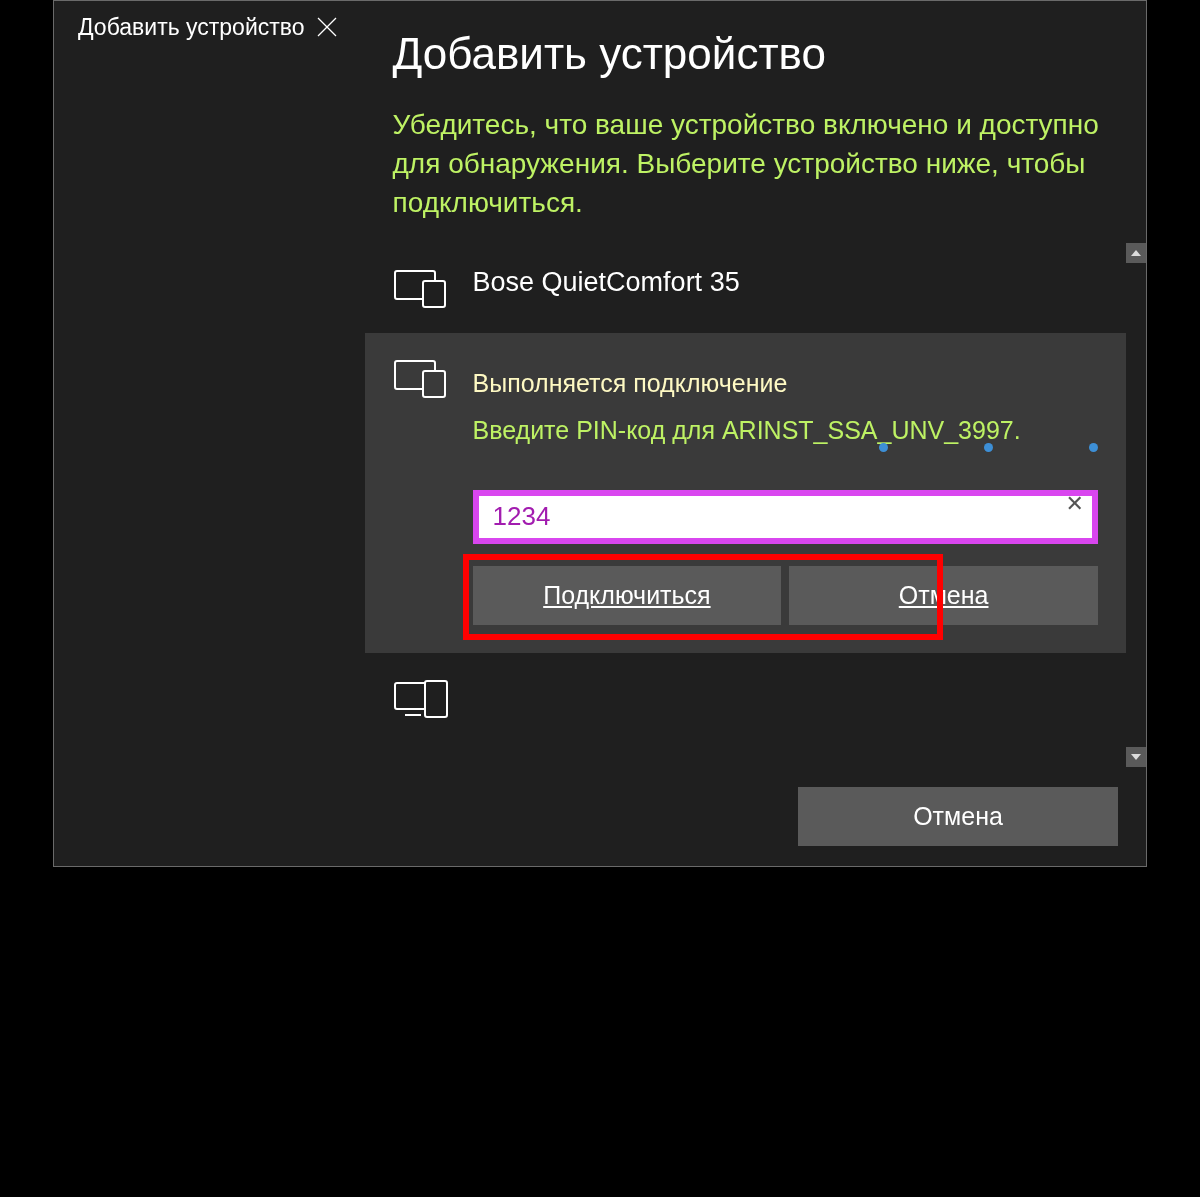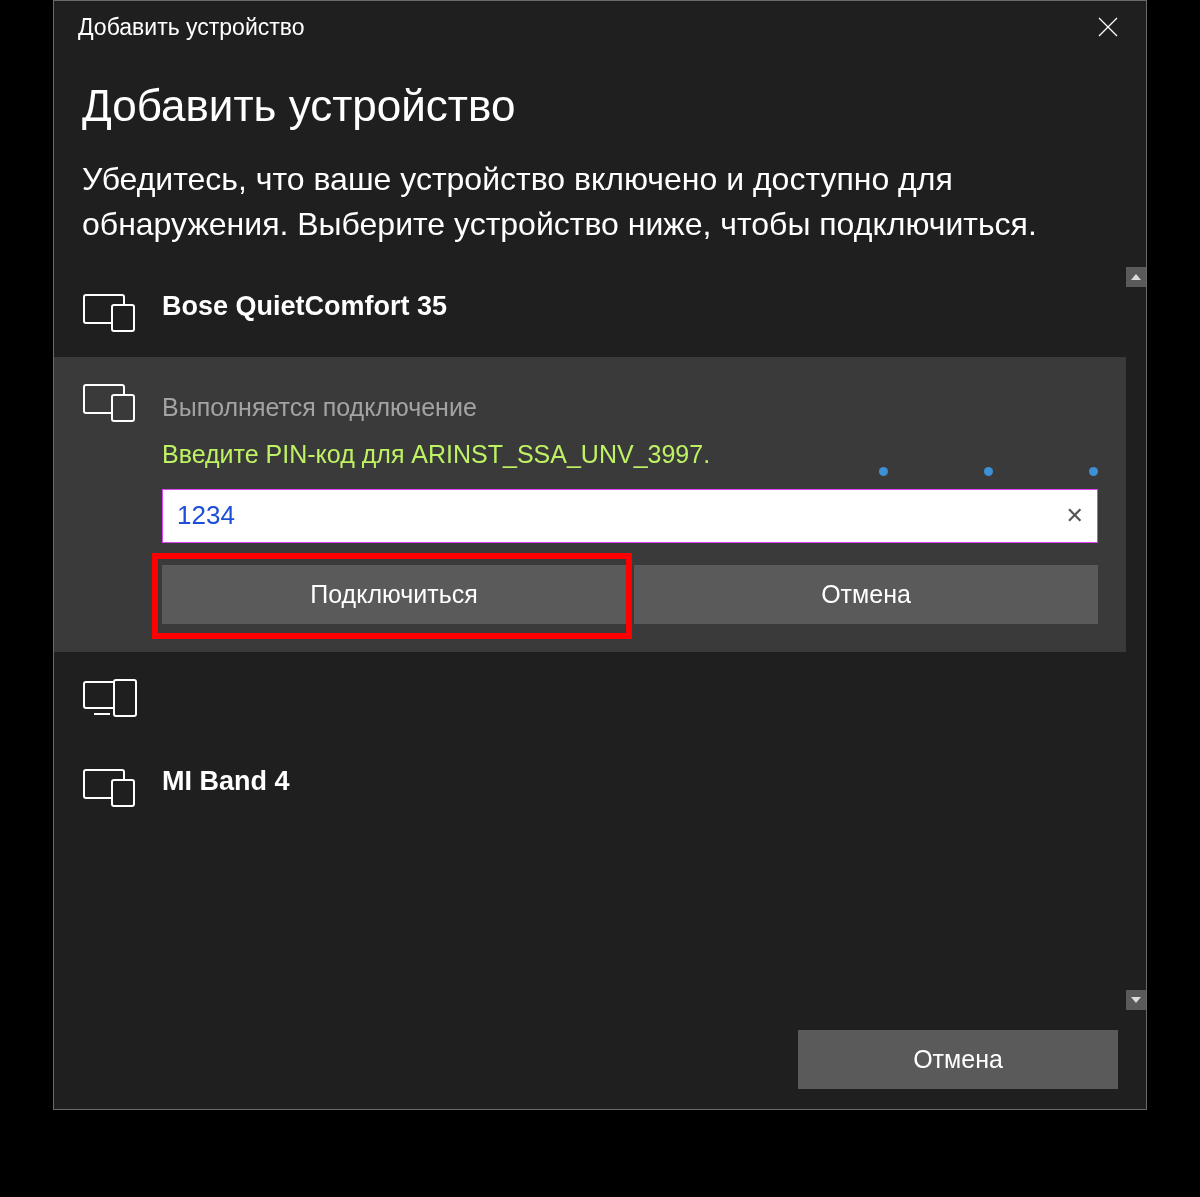--- a/index.html
+++ b/index.html
@@ -1,49 +1,49 @@
 <!DOCTYPE html>
 <html><head>
 <meta charset="utf-8">
 <style>
 * { margin:0; padding:0; box-sizing:border-box; }
 html, body { width:1200px; height:1197px; font-family:"Segoe UI", Arial, sans-serif; background:#000; }
-.window { width:1094px; height:1110px; margin:0 auto; background:#1f1f1f; border:1px solid #6a6a6a; display:flex; flex-direction:column; overflow:hidden; }
+.window { width:1094px; height:867px; margin:0 auto; background:#1f1f1f; border:1px solid #6a6a6a; display:flex; flex-direction:row; overflow:hidden; }
 .titlebar { height:52px; display:flex; align-items:center; justify-content:space-between; padding:0 16px 0 24px; color:#ffffff; font-size:23px; font-weight:400; }
 .titlebar .close { width:44px; height:44px; display:flex; align-items:center; justify-content:center; cursor:pointer; }
 .titlebar .close svg { stroke:#ffffff; stroke-width:1.2; }
 .content { flex:1; display:flex; flex-direction:column; overflow:hidden; }
 .header { padding:28px 28px 20px 28px; }
 .heading { color:#ffffff; font-size:44px; font-weight:400; margin-bottom:26px; }
-.desc { color:#ffffff; font-size:32px; font-weight:400; line-height:1.4; }
+.desc { color:#bef264; font-size:28px; font-weight:400; line-height:1.4; }
 .list-wrap { flex:1; position:relative; overflow:hidden; }
 .list { position:absolute; inset:0 20px 0 0; overflow-y:auto; }
 .scrollbar { position:absolute; right:0; top:0; bottom:0; width:20px; background:#1f1f1f; }
 .scroll-up, .scroll-down { height:20px; display:flex; align-items:center; justify-content:center; background:#5a5a5a; }
 .scroll-up svg, .scroll-down svg { width:12px; height:12px; fill:#dcdcdc; }
 .scroll-down { position:absolute; bottom:0; left:0; right:0; }
 .device { display:flex; align-items:flex-start; padding:24px 28px; color:#ffffff; cursor:pointer; }
 .device.selected { background:#3a3a3a; }
 .dev-icon { width:56px; height:40px; flex-shrink:0; margin-right:24px; position:relative; margin-top:2px; }
 .dev-icon svg { stroke:#ffffff; stroke-width:2; fill:none; }
 .dev-icon.pc svg { stroke-width:2; }
 .dev-body { flex:1; min-width:0; }
-.dev-name { font-size:27px; font-weight:700; }
-.dev-status { font-size:25px; color:#a3a3a3; margin-top:12px; }
+.dev-name { font-size:27px; font-weight:400; }
+.dev-status { font-size:25px; color:#fef9c3; margin-top:12px; }
 .dev-prompt { font-size:25px; color:#bef264; margin-top:18px; margin-bottom:20px; }
 .progress { position:absolute; right:28px; top:110px; display:flex; gap:96px; }
 .progress span { width:9px; height:9px; border-radius:50%; background:#3d8fd6; display:block; }
 .pin-row { position:relative; margin-bottom:22px; }
-.pin-input { width:100%; height:54px; padding:8px 54px 8px 14px; font-size:26px; color:#1d4ed8; background:#ffffff; border:1px solid #d946ef; outline:none; font-family:inherit; }
+.pin-input { width:100%; height:54px; padding:8px 54px 8px 14px; font-size:26px; color:#a21caf; background:#ffffff; border:6px solid #d946ef; outline:none; font-family:inherit;margin-top:25px; }
 .clear-x { position:absolute; right:14px; top:50%; transform:translateY(-50%); font-size:22px; color:#555; cursor:pointer; }
 .action-btn { flex:1; height:59px; background:#5a5a5a; color:#ffffff; border:none; font-size:25px; font-family:inherit; cursor:pointer; }
 .footer { padding:20px 28px; display:flex; justify-content:flex-end; }
 .footer .action-btn { width:320px; flex:0 0 auto; }
 .red-box { border:6px solid #ff0000; position:absolute; pointer-events:none; }
-.connect-zone { position:relative; display:flex; gap:8px; margin-bottom:4px; }
+.connect-zone { position:relative; display:flex; gap:8px; margin-bottom:4px;text-decoration:underline; }
 .connect-zone .red-box { left:-10px; top:-12px; width:480px; height:86px; }
 .connect-zone .action-btn { flex:1; }
 </style>
 </head>
 <body>
 
 <div class="window">
   <div class="titlebar">
     <span>Добавить устройство</span>
     <div class="close">

